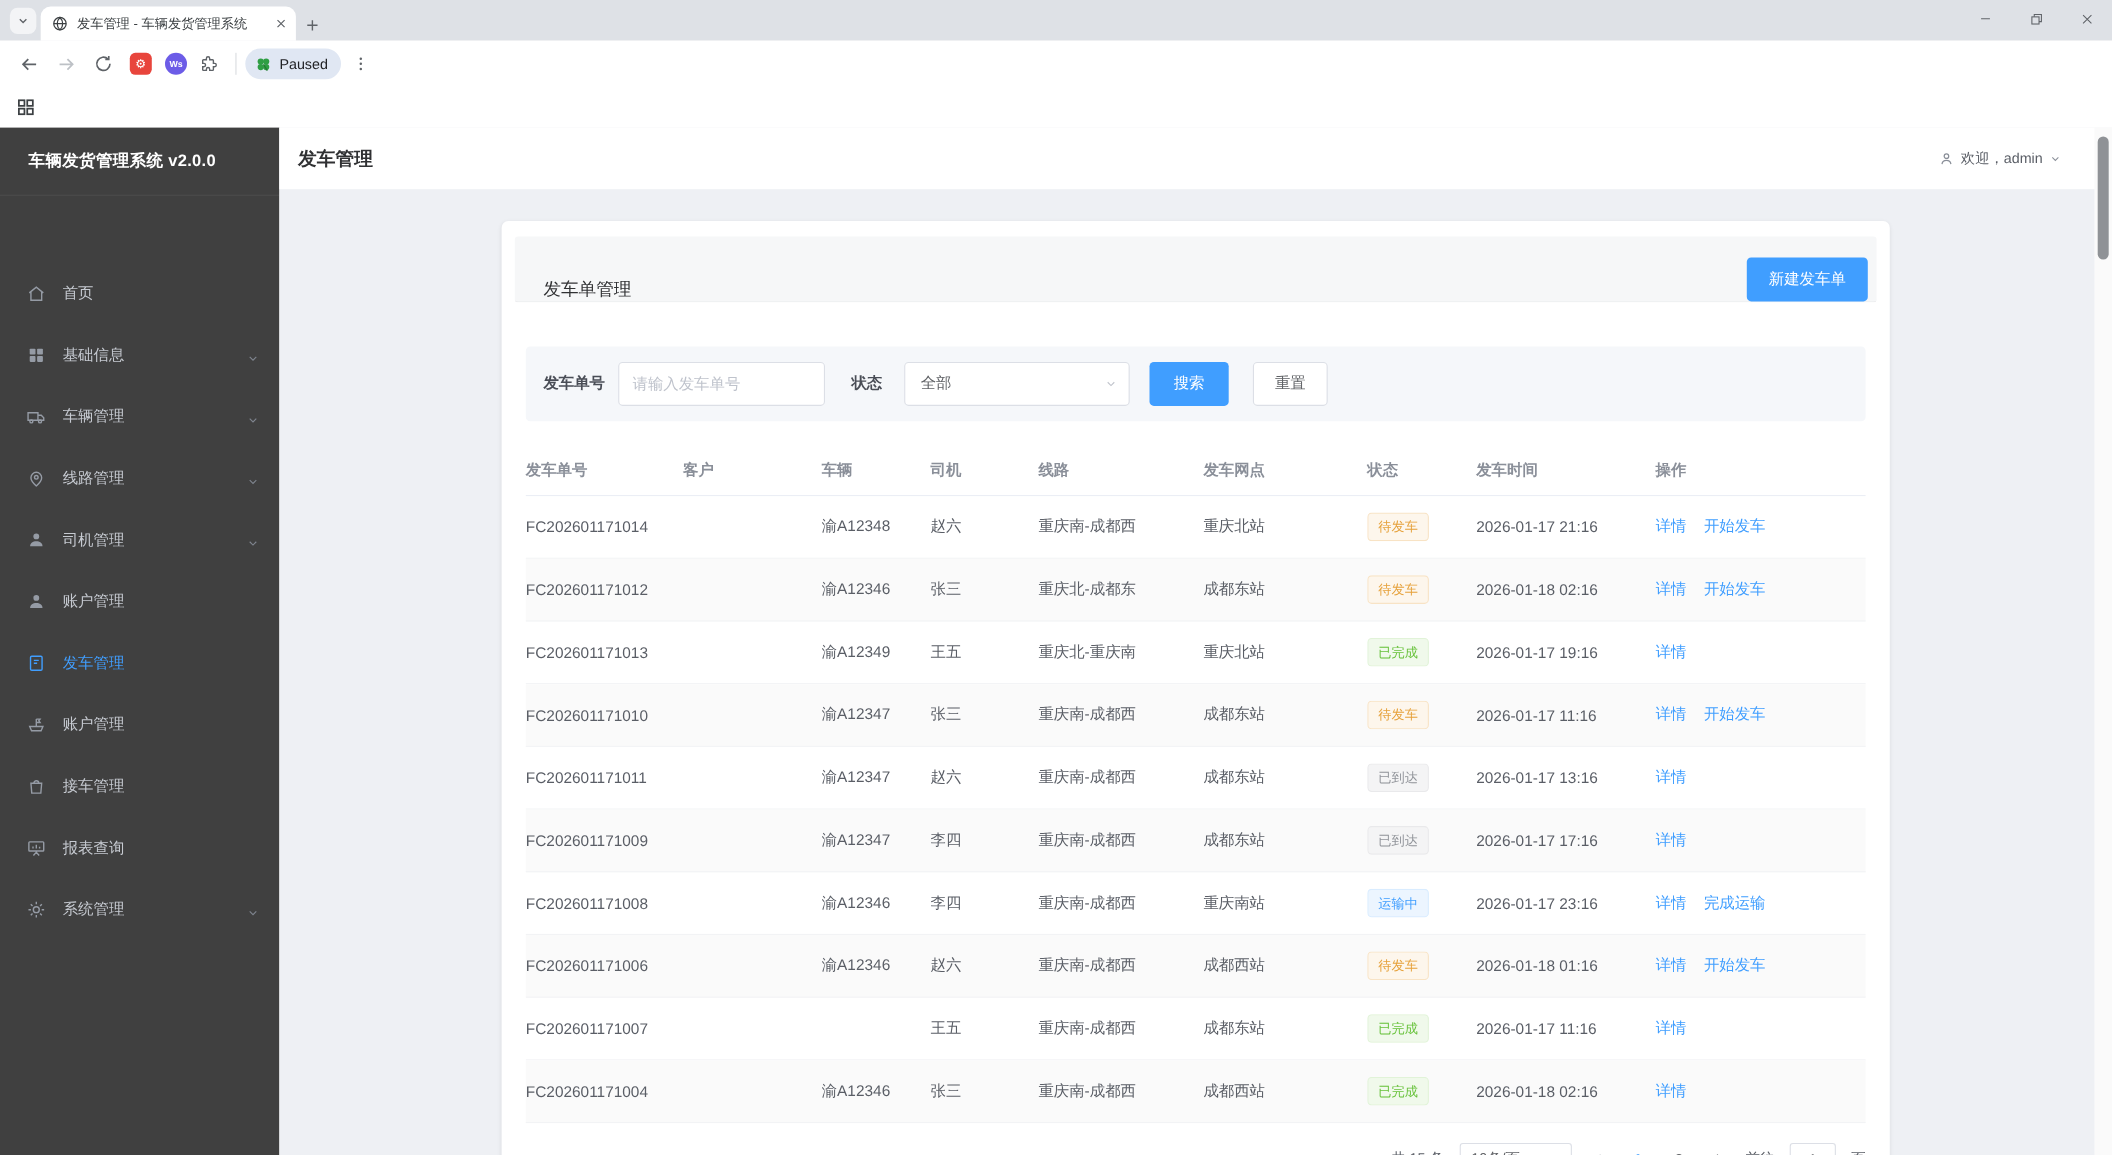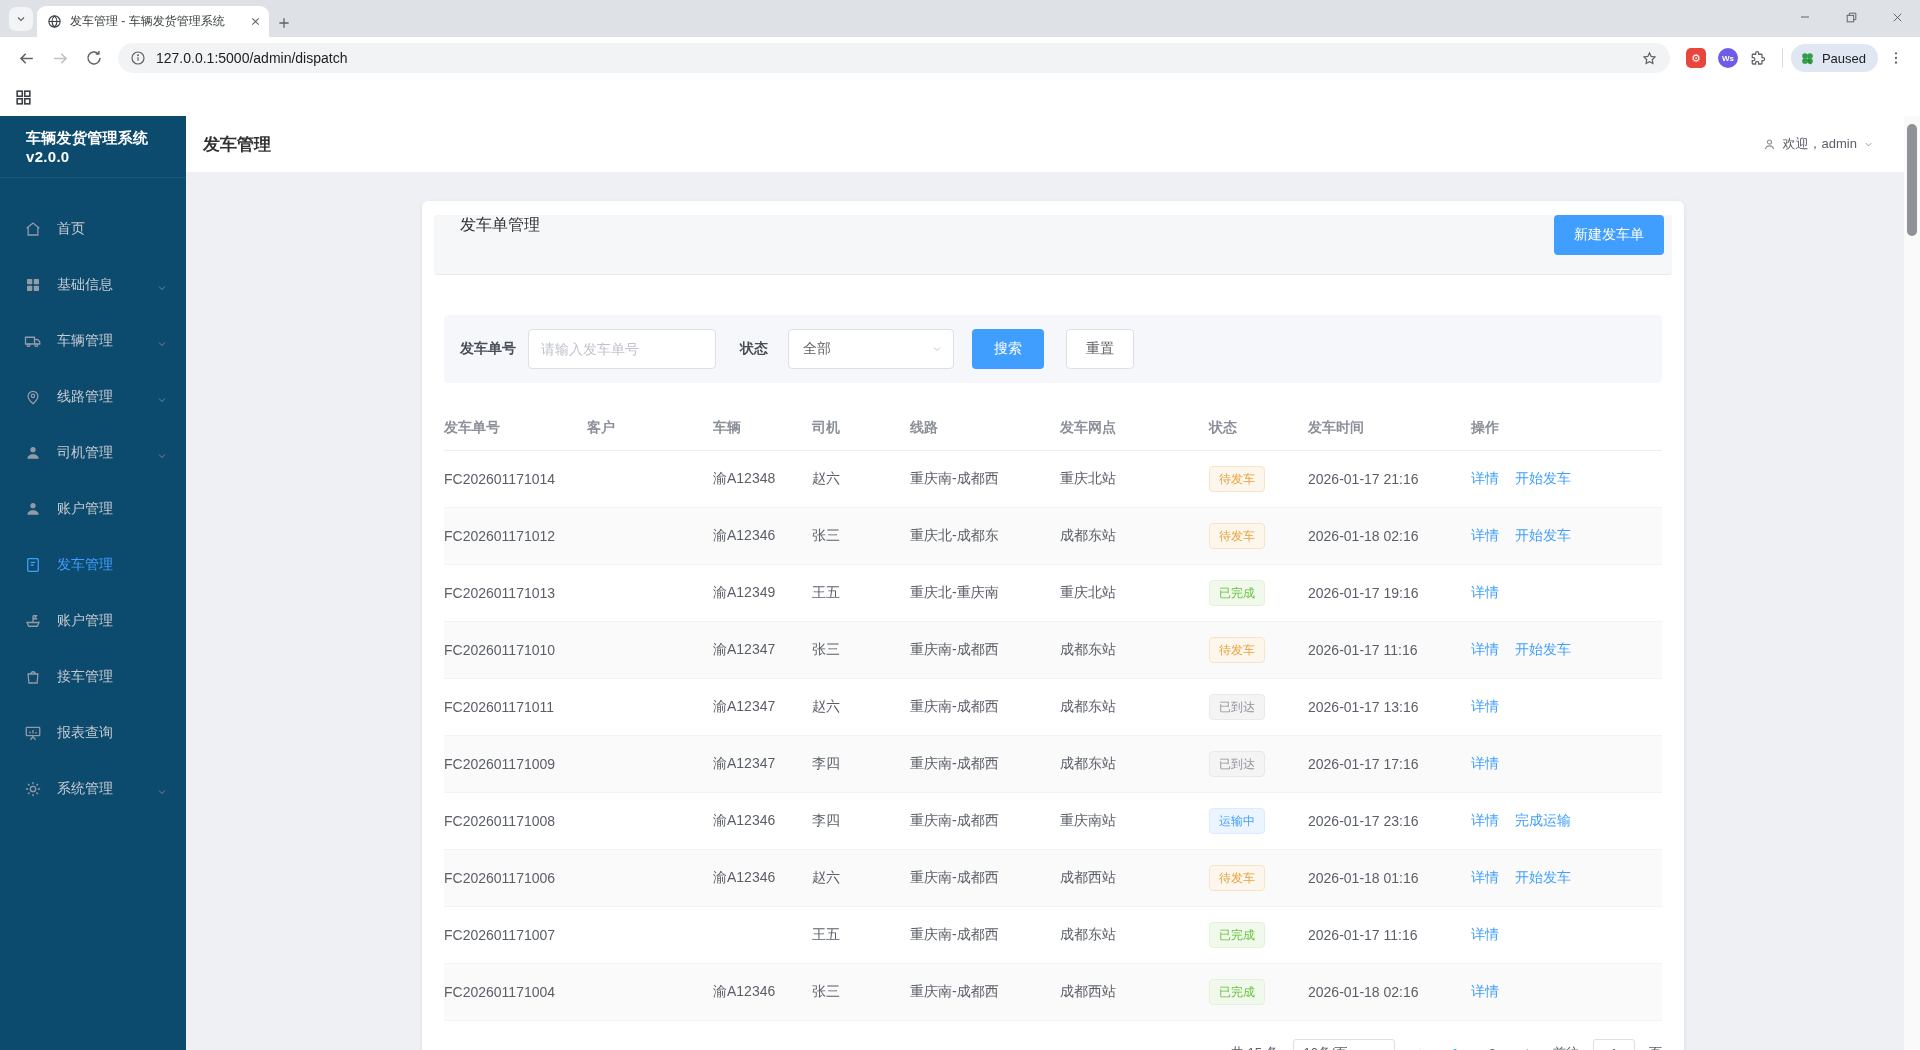--- a/index.html
+++ b/index.html
@@ -32,53 +32,53 @@
   .tb-divider { width:1px; height:20px; background:#dadce0; margin:0 8px; }
   .paused-pill { height:28px; border-radius:14px; background:#e0e7f3; display:flex; align-items:center;
     gap:6px; padding:0 12px 0 8px; font-size:13px; color:#202124; }
   .menu-dots { margin:0 6px 0 10px; display:flex; color:#5f6368; }
 
   .bookmarksbar { height:37px; background:#fff; display:flex; align-items:center; padding:0 14px; flex-shrink:0; }
 
   
   .app { flex:1; display:flex; min-height:0; position:relative; }
 
-  .sidebar { width:186px; background:#0c4a6e; color:#c6cad1; flex-shrink:0; display:flex; flex-direction:column; }
+  .sidebar { width:254px; background:#404040; color:#c6cad1; flex-shrink:0; display:flex; flex-direction:column;gap:38px; }
   .brand { height:62px; display:flex; align-items:center; padding:0 10px 0 26px; color:#fff; font-size:15px;
     font-weight:bold; border-bottom:1px solid rgba(255,255,255,0.07); letter-spacing:.3px; }
   .menu { padding-top:4px; }
   .menu-item { height:56px; display:flex; align-items:flex-end; padding:0 18px 0 24px; gap:15px;
     font-size:14px; cursor:pointer; }
   .menu-item .mi-icon { color:#959ba5; display:flex; }
   .menu-item .mi-label { flex:1; }
   .menu-item .mi-arrow { color:#7f858f; display:flex; }
   .menu-item.active, .menu-item.active .mi-icon { color:#409eff; }
 
   .main { flex:1; display:flex; flex-direction:column; background:#eef0f4; min-width:0; }
   .page-header { height:56px; background:#fff; display:flex; align-items:center; padding:0 46px 0 17px; flex-shrink:0; }
   .page-title { font-size:17px; font-weight:bold; color:#303133; }
   .welcome { margin-left:auto; display:flex; align-items:center; gap:6px; color:#5a5e66; font-size:13px; cursor:pointer; }
   .welcome .w-icon, .welcome .w-arrow { display:flex; color:#8a8f99; }
 
   .content { flex:1; overflow:hidden; }
   .card { width:1262px; margin:29px auto 0; background:#fff; border-radius:6px;
     box-shadow:0 1px 4px rgba(0,0,0,0.08); padding:14px 12px 40px; }
   .card-header { height:60px; background:#f6f7f8; border-bottom:1px solid #e9eaec; border-radius:3px;
-    display:flex; align-items:flex-start; padding:0 8px 0 26px;gap:47px; }
+    display:flex; align-items:flex-end; padding:0 8px 0 26px;gap:47px; }
   .card-title { font-size:16px; color:#303133; }
   .btn-primary { margin-left:auto; background:#409eff; color:#fff; border:none; border-radius:4px;
     height:40px; padding:0 20px; font-size:14px; cursor:pointer; font-family:inherit; }
 
   .filterbar { margin:40px 10px 0; background:#f5f7fa; border-radius:4px; padding:14px 16px;
     display:flex; align-items:center; gap:10px; }
   .f-label { font-size:14px; color:#4a4e57; font-weight:bold; margin-right:2px; }
   .f-input { width:188px; height:40px; background:#fff; border:1px solid #dcdfe6; border-radius:4px;
     padding:0 12px; font-size:14px; color:#606266; font-family:inherit; }
   .f-input::placeholder { color:#bfc3cc; }
-  .f-select { width:166px; height:40px; background:#fff; border:1px solid #dcdfe6; border-radius:4px;
+  .f-select { width:205px; height:40px; background:#fff; border:1px solid #dcdfe6; border-radius:4px;
     padding:0 10px 0 14px; font-size:14px; color:#606266; display:flex; align-items:center; margin-left:8px; cursor:pointer; }
   .f-select .sel-arrow { margin-left:auto; color:#c0c4cc; display:flex; }
   .gap16 { width:4px; }
   .btn-search { background:#409eff; color:#fff; border:none; border-radius:4px; height:40px; width:72px;
     font-size:14px; margin-left:8px; cursor:pointer; font-family:inherit; }
   .btn-reset { background:#fff; color:#606266; border:1px solid #dcdfe6; border-radius:4px; height:40px;
     width:68px; font-size:14px; margin-left:12px; cursor:pointer; font-family:inherit; }
 
   .table { margin:22px 10px 0; }
   .t-head, .t-row { display:grid;
@@ -169,31 +169,20 @@
       <svg width="19" height="19" viewBox="0 0 24 24" fill="none" stroke="#bdc1c6" stroke-width="2">
           <path d="M4 12h15M13 6l6 6-6 6"></path>
         </svg>
     </span>
     <span class="navbtn">
       <svg width="18" height="18" viewBox="0 0 24 24" fill="none" stroke="#5f6368" stroke-width="2">
           <path d="M20 12a8 8 0 1 1-2.34-5.66"></path>
           <path d="M18.5 2.5v4.2h-4.2"></path>
         </svg>
     </span>
-    <div class="omnibox">
-      <svg width="16" height="16" viewBox="0 0 24 24" fill="none" stroke="#5f6368" stroke-width="1.8">
-          <circle cx="12" cy="12" r="9"></circle>
-          <path d="M12 11v5"></path>
-          <circle cx="12" cy="7.8" r="0.6" fill="#5f6368"></circle>
-        </svg>
-      <span class="url">127.0.0.1:5000/admin/dispatch</span>
-      <svg width="17" height="17" viewBox="0 0 24 24" fill="none" stroke="#5f6368" stroke-width="1.7">
-          <path d="M12 4.2l2.4 4.9 5.4.8-3.9 3.8.9 5.4-4.8-2.5-4.8 2.5.9-5.4-3.9-3.8 5.4-.8z"></path>
-        </svg>
-    </div>
     <span class="ext-red">⚙</span>
     <span class="ext-purple">Ws</span>
     <span class="ext-puzzle">
       <svg width="18" height="18" viewBox="0 0 24 24" fill="none" stroke="currentColor" stroke-width="1.7">
           <path d="M9.5 3.5a2 2 0 0 1 2 2V7h3.5a1 1 0 0 1 1 1v3.5h1.5a2 2 0 1 1 0 4H16V19a1 1 0 0 1-1 1h-3.5v-1.5a2 2 0 1 0-4 0V20H4a1 1 0 0 1-1-1v-3.5h1.5a2 2 0 1 0 0-4H3V8a1 1 0 0 1 1-1h3.5V5.5a2 2 0 0 1 2-2z"></path>
         </svg>
     </span>
     <span class="tb-divider"></span>
     <span class="paused-pill">
       <svg width="17" height="17" viewBox="0 0 24 24" fill="#2f9e44">

